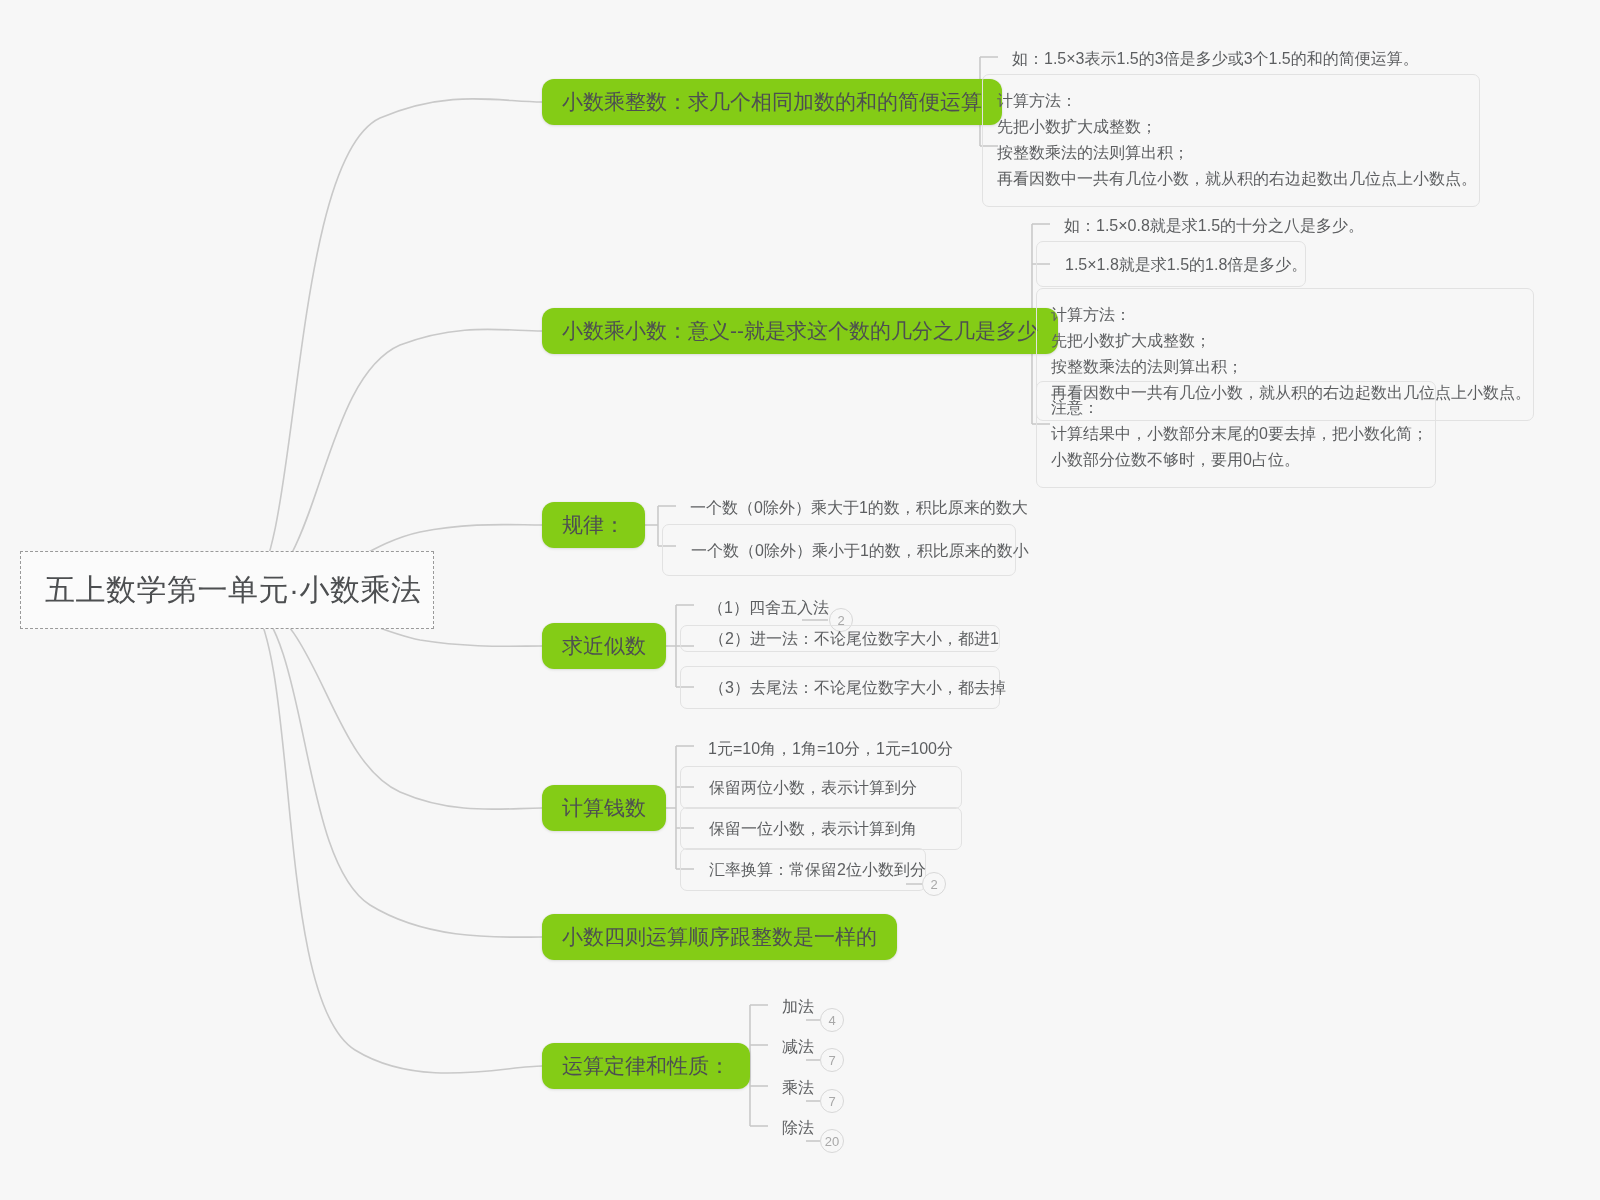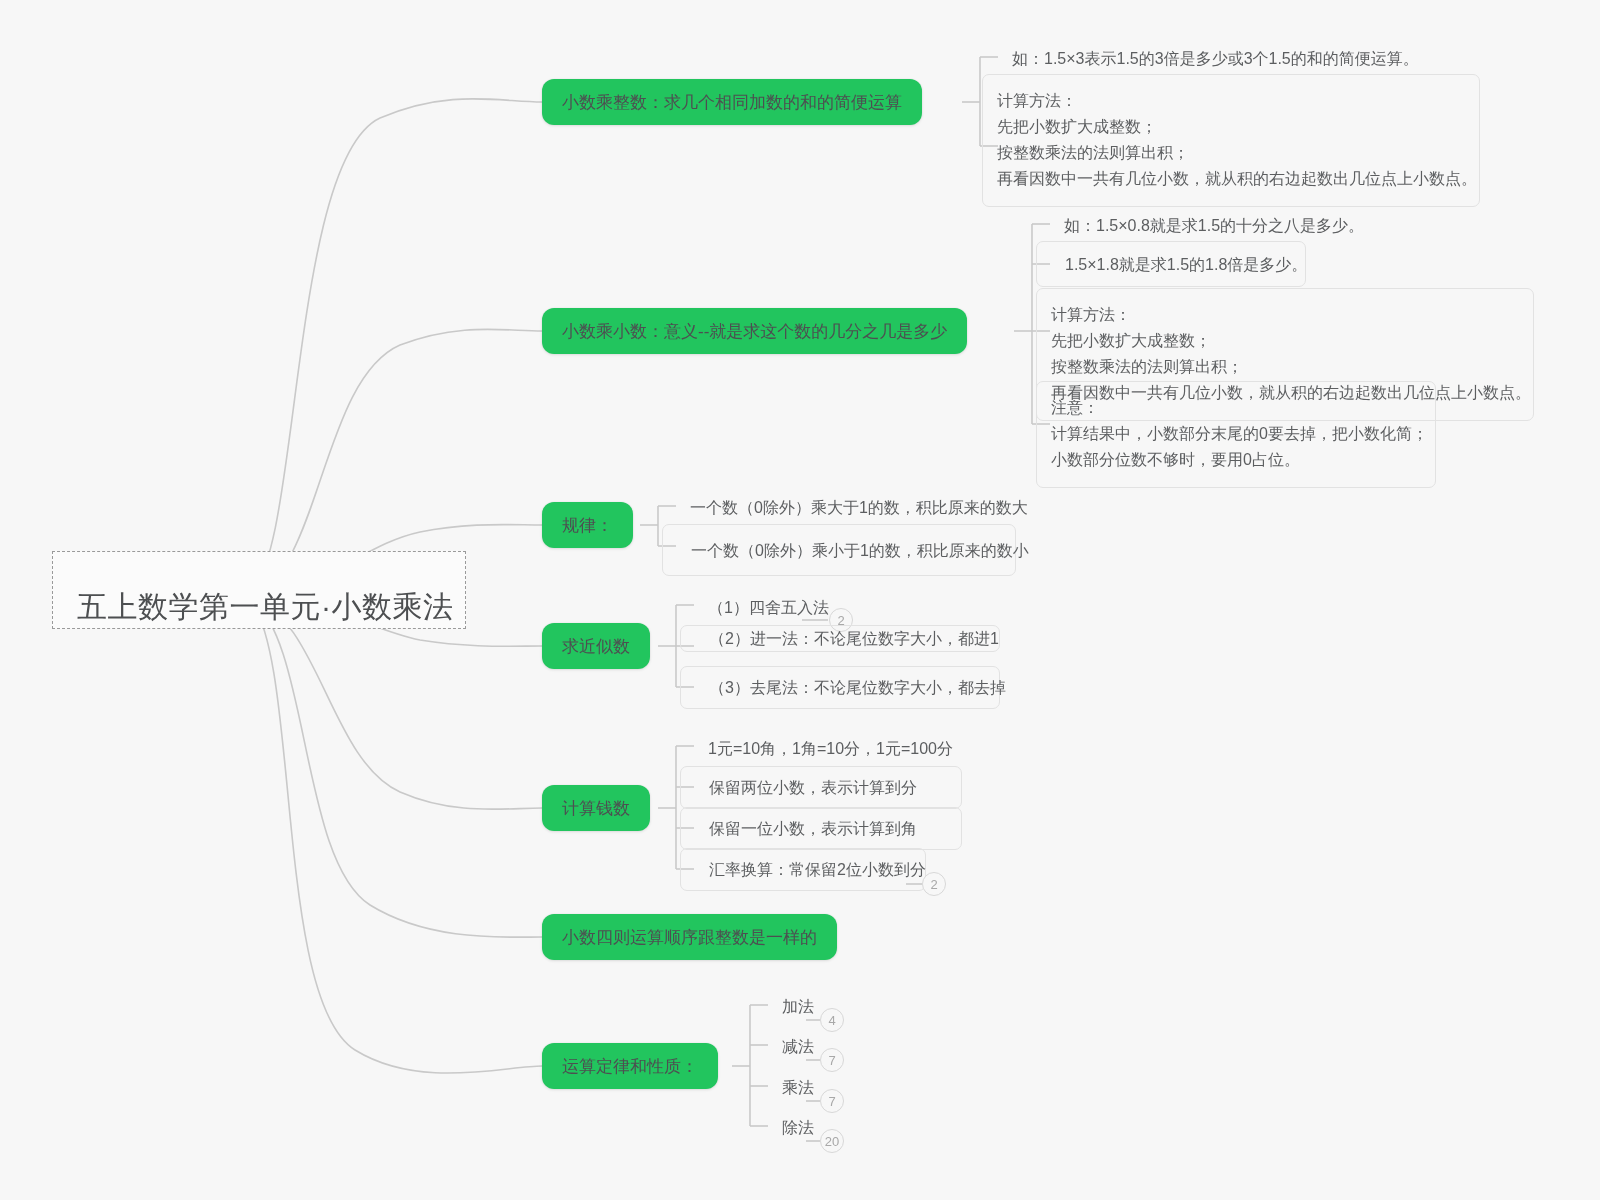--- a/index.html
+++ b/index.html
@@ -29,43 +29,43 @@
     pointer-events: none;
   }
   .node {
     position: absolute;
     box-sizing: border-box;
     white-space: nowrap;
   }
 
   
   .root {
-    left: 52px;
+    left: 20px;
     top: 551px;
     width: 414px;
     height: 78px;
     border: 1px dashed #9a9a9a;
     background: #fbfbfb;
     display: flex;
-    align-items: flex-end;
+    align-items: center;
     padding-left: 24px;
     font-size: 30px;
     color: #4d4f51;
     letter-spacing: 0.5px;
   }
 
   
   .branch {
-    background: #22c55e;
+    background: #84cc16;
     border-radius: 12px;
     box-shadow: 0 1px 3px rgba(0,0,0,0.10), 0 0 0 1px rgba(0,0,0,0.015);
     display: flex;
     align-items: center;
     padding: 0 20px;
-    font-size: 17px;
+    font-size: 21px;
     color: #4d4f51;
     height: 46px;
   }
 
   
   .leaf {
     font-size: 16px;
     color: #5c5e60;
     line-height: 25px;
     padding: 0 14px;

